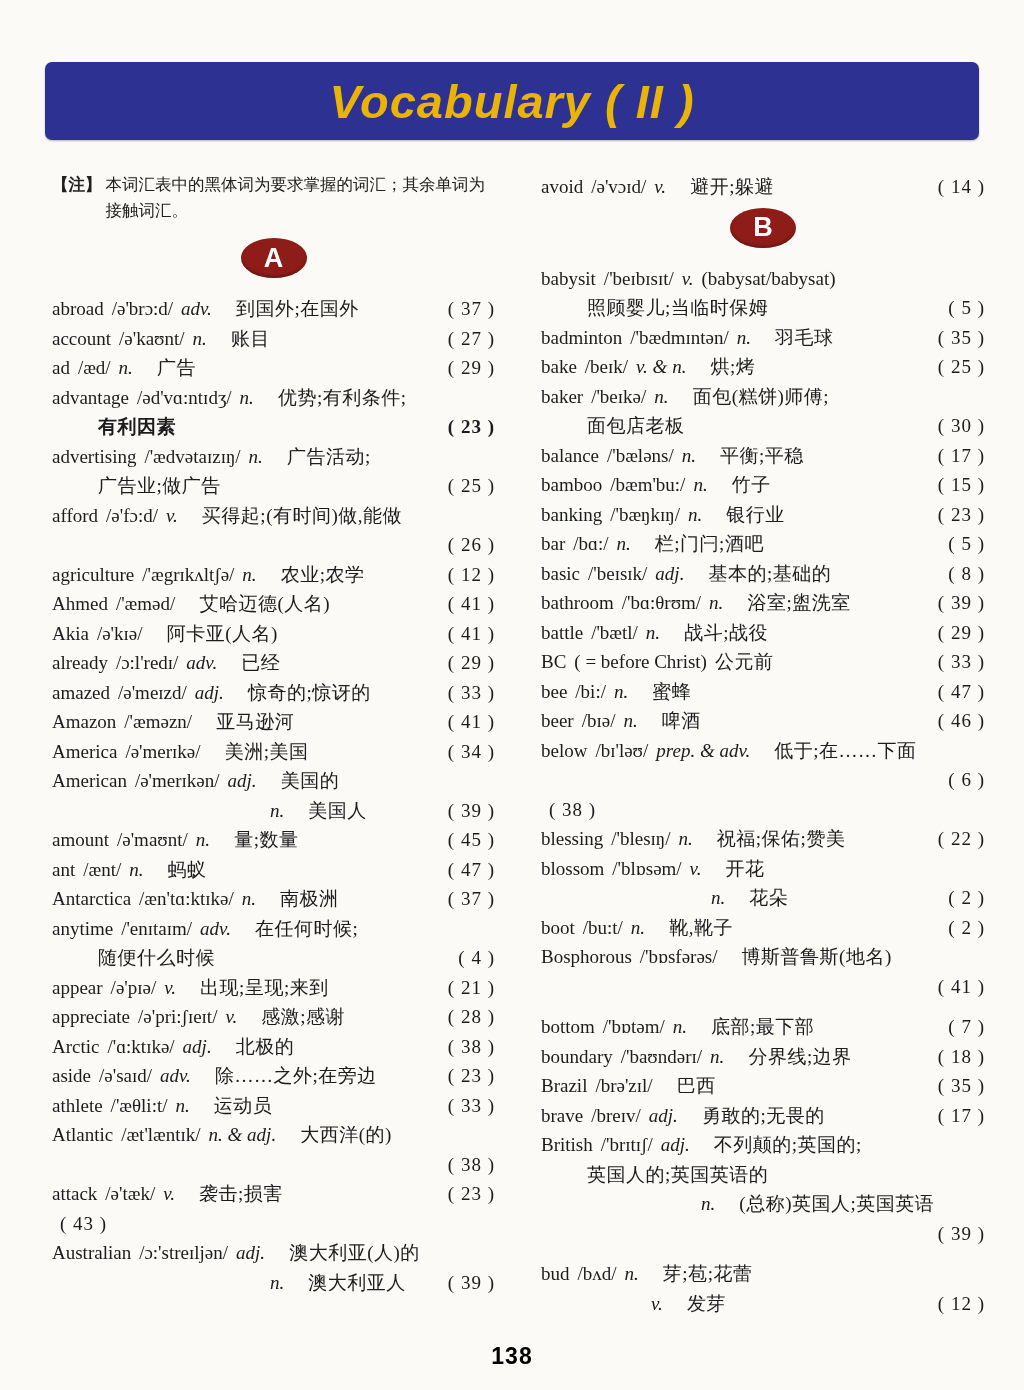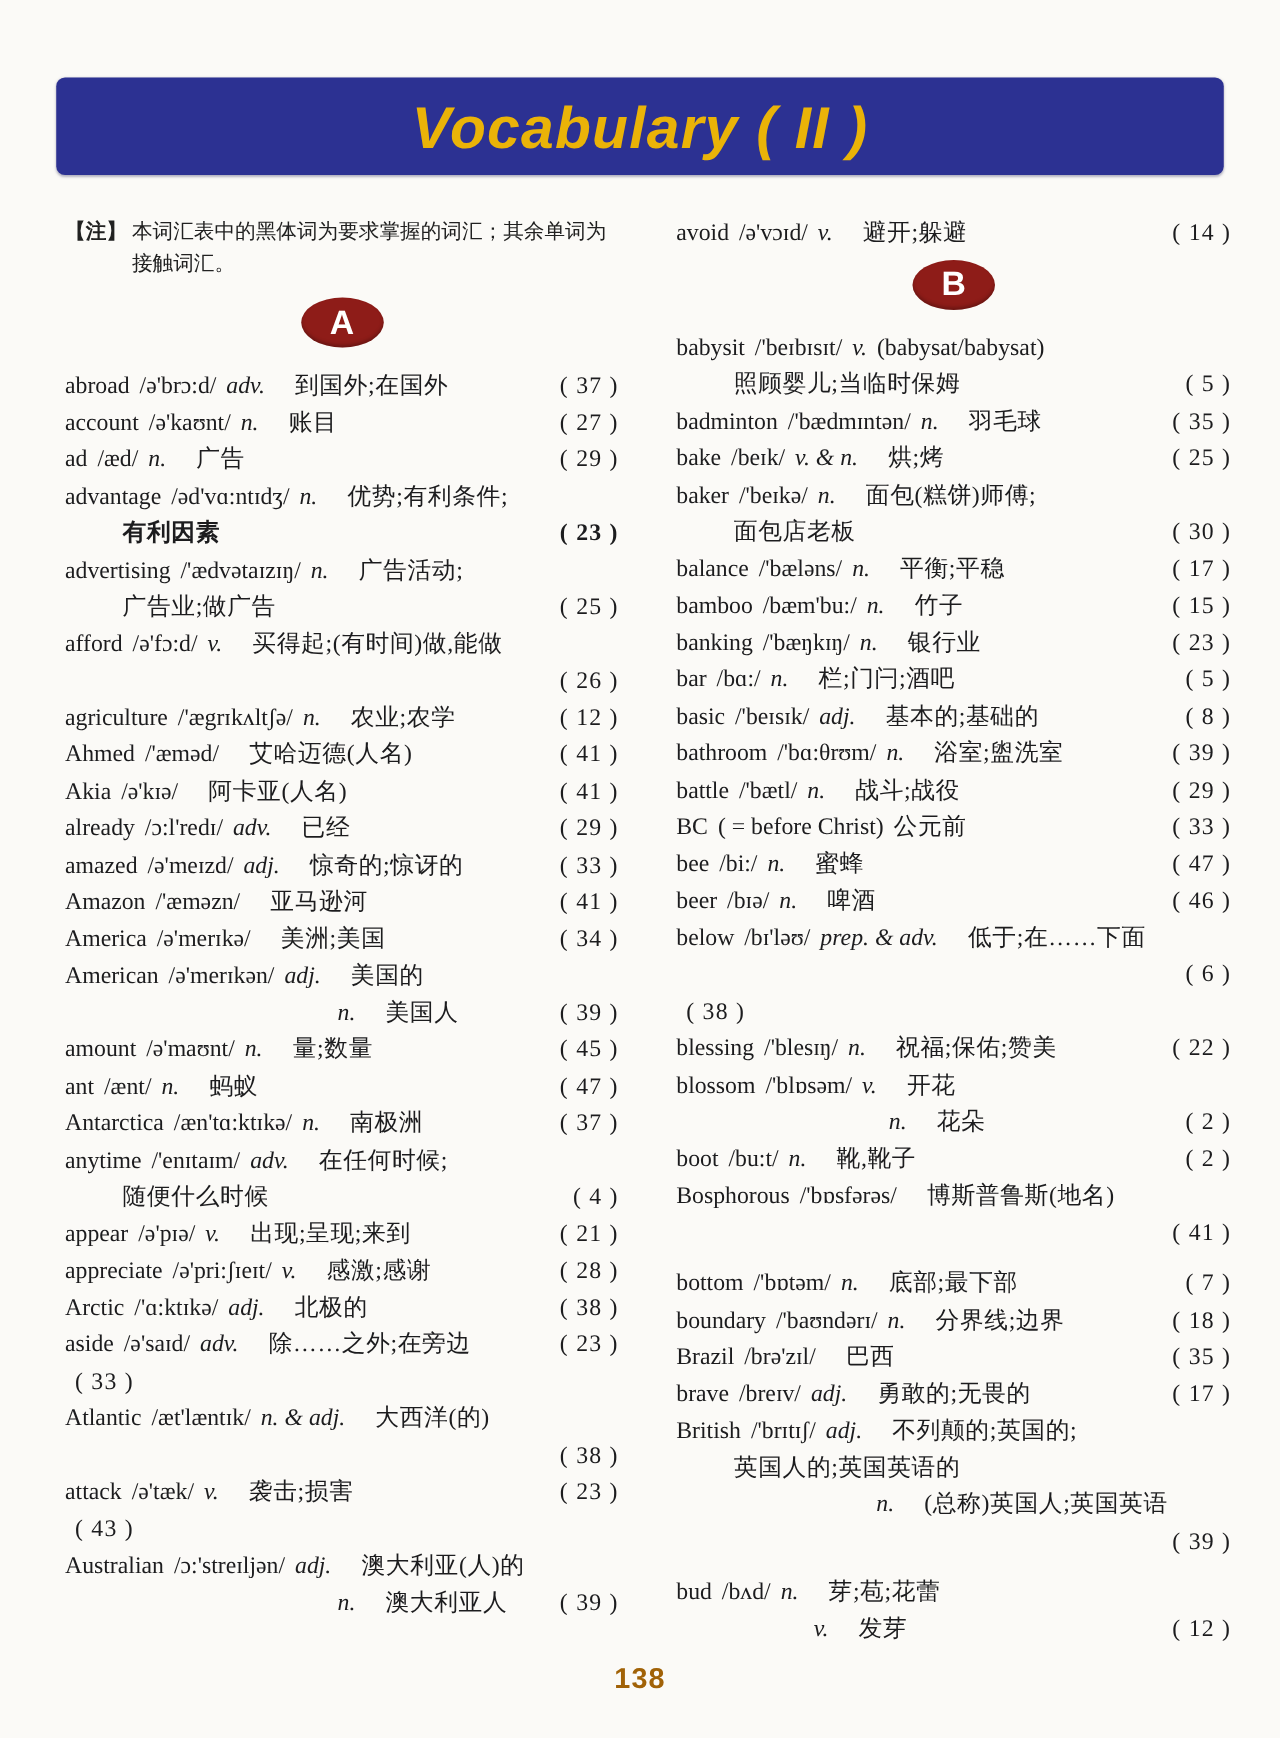--- a/index.html
+++ b/index.html
@@ -54,24 +54,24 @@
   .line.gap{margin-top:11px;}
   .lt{flex:0 1 auto;overflow:hidden;}
   .ref{flex:0 0 auto;margin-left:8px;letter-spacing:1px;}
   .seg{margin-right:.42em;}
   .seg:last-child{margin-right:0;}
   .seg.b{font-weight:normal;}
   .seg.i{font-style:italic;}
   .seg.i + .seg.cn, .seg.p + .seg.cn{margin-left:.85em;}
   .seg.cn{letter-spacing:.5px;}
   .pageno{
-    position:absolute;left:0;right:0;bottom:34px;
+    position:absolute;left:0;right:0;bottom:20px;
     text-align:center;
     font-family:"Liberation Sans","DejaVu Sans",sans-serif;
-    font-weight:bold;font-size:23px;color:#a16207;
+    font-weight:bold;font-size:23px;color:#000000;
     letter-spacing:1px;
   }
 </style>
 </head>
 <body>
 
 <div class="page">
 
   <div class="header">
     <span class="title">Vocabulary ( II )</span>
@@ -185,20 +185,21 @@
           </div>
           <div class="line">
             <span class="lt"><span class="seg w">Arctic</span><span class="seg p">/'ɑ:ktɪkə/</span><span class="seg i">adj.</span><span class="seg cn">北极的</span></span>
             <span class="ref">( 38 )</span>
           </div>
           <div class="line">
             <span class="lt"><span class="seg w">aside</span><span class="seg p">/ə'saɪd/</span><span class="seg i">adv.</span><span class="seg cn">除……之外;在旁边</span></span>
             <span class="ref">( 23 )</span>
           </div>
           <div class="line">
+            <span class="lt"><span class="seg w">athlete</span><span class="seg p">/'æθli:t/</span><span class="seg i">n.</span><span class="seg cn">运动员</span></span>
             <span class="ref">( 33 )</span>
           </div>
           <div class="line">
             <span class="lt"><span class="seg w">Atlantic</span><span class="seg p">/æt'læntɪk/</span><span class="seg i">n. &amp; adj.</span><span class="seg cn">大西洋(的)</span></span>
           </div>
           <div class="line">
             <span class="lt"></span>
             <span class="ref">( 38 )</span>
           </div>
           <div class="line">

